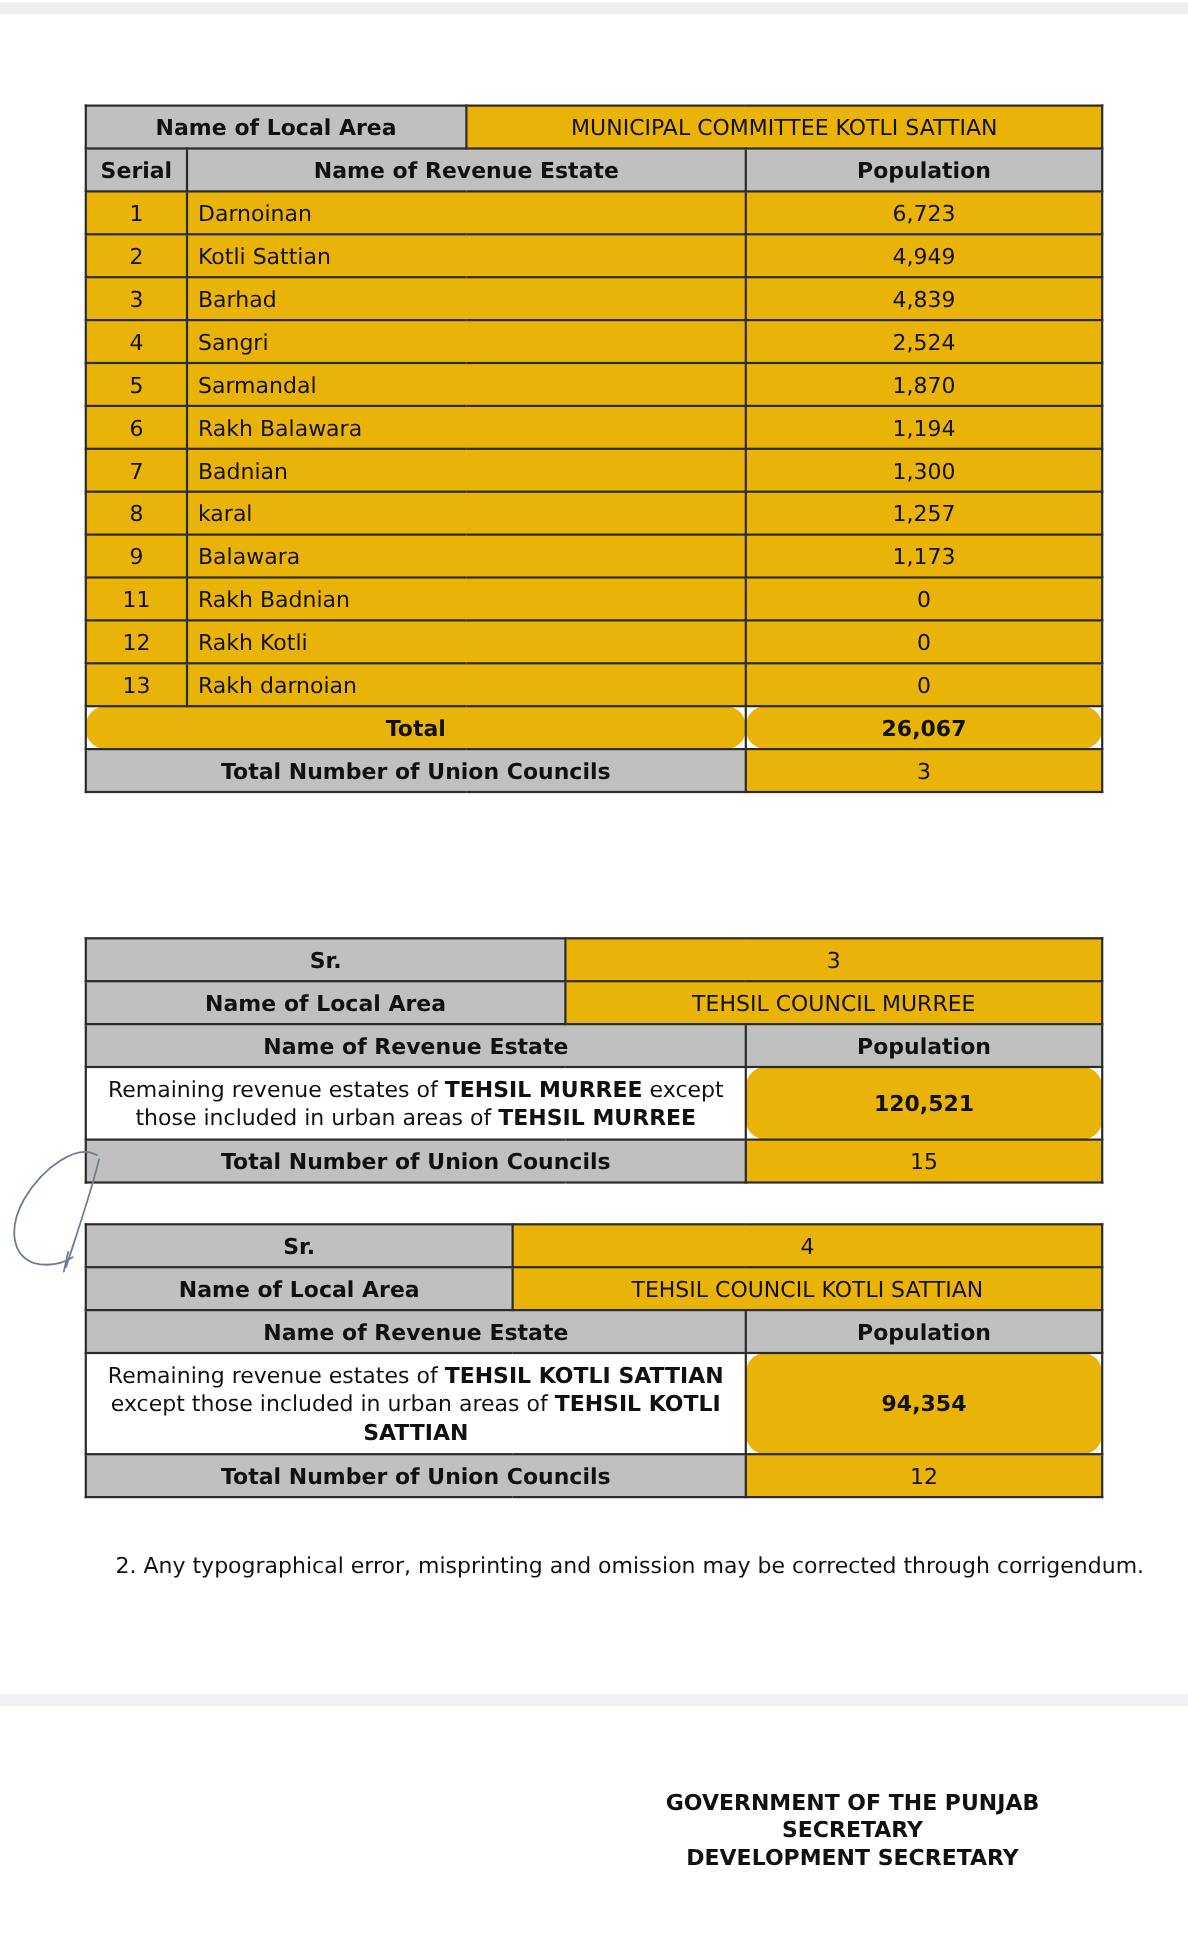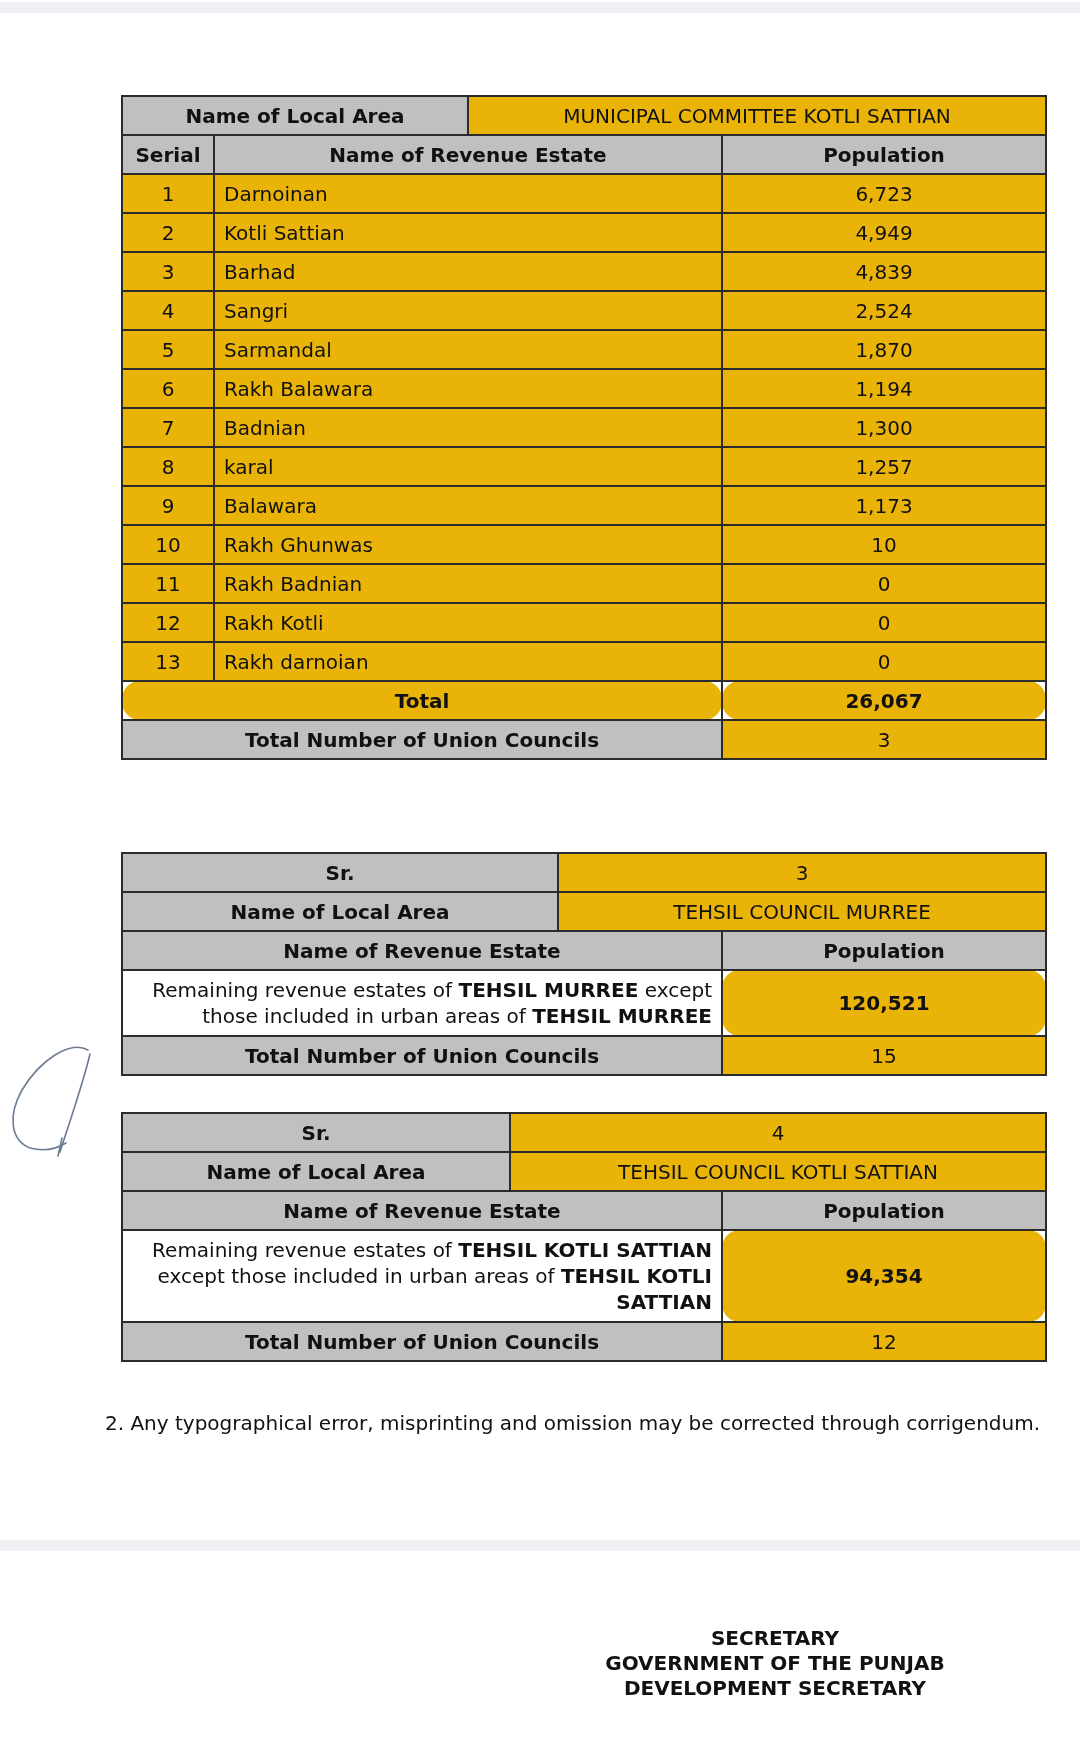--- a/index.html
+++ b/index.html
@@ -24,21 +24,20 @@
     .band-top { top: 2px; height: 11px; }
     .band-mid { top: 1540px; height: 11px; }
 
     table.doc {
       position: absolute;
       left: 77px;
       width: 924px;
       border-collapse: collapse;
       table-layout: fixed;
       font-size: 20px;
-      margin-left: 44px;
     }
     table.doc td {
       border: 2px solid #2b2b2b;
       padding: 0 9px;
       height: 39px;
       box-sizing: border-box;
       vertical-align: middle;
     }
     .hdr {
       background: #c0c0c0;
@@ -50,21 +49,21 @@
       text-align: center;
     }
     .left { text-align: left; }
     .bold { font-weight: bold; border-radius: 18px; }
 
     #t1 { top: 95px; }
     #t2 { top: 852px; }
     #t3 { top: 1112px; }
 
     .desc {
-      text-align: right;
+      text-align: center;
       line-height: 26px;
       padding-top: 6px !important;
       padding-bottom: 6px !important;
     }
 
     .note {
       position: absolute;
       left: 77px;
       top: 1411px;
       font-size: 20px;
@@ -157,25 +156,20 @@
         <td class="val">8</td>
         <td class="val left" colspan="2">karal</td>
         <td class="val">1,257</td>
       </tr>
       <tr>
         <td class="val">9</td>
         <td class="val left" colspan="2">Balawara</td>
         <td class="val">1,173</td>
       </tr>
       <tr>
-        <td class="val">10</td>
-        <td class="val left" colspan="2">Rakh Ghunwas</td>
-        <td class="val">10</td>
-      </tr>
-      <tr>
         <td class="val">11</td>
         <td class="val left" colspan="2">Rakh Badnian</td>
         <td class="val">0</td>
       </tr>
       <tr>
         <td class="val">12</td>
         <td class="val left" colspan="2">Rakh Kotli</td>
         <td class="val">0</td>
       </tr>
       <tr>
@@ -258,16 +252,16 @@
 
 <svg class="scribble" viewBox="0 0 110 120">
   <path d="M88 10 C 70 0, 40 20, 22 50 C 8 75, 10 100, 30 108 C 45 112, 58 108, 66 103 M90 14 C 84 40, 72 75, 60 112 M62 98 L 58 116" fill="none" stroke="#6b7c93" stroke-width="1.6" stroke-linecap="round"></path>
 </svg>
 
 <div class="note">2. Any typographical error, misprinting and omission may be corrected through corrigendum.</div>
 
 <div class="band band-mid"></div>
 
 <div class="signature">
+  <div>GOVERNMENT OF THE PUNJAB</div>
   <div>SECRETARY</div>
-  <div>GOVERNMENT OF THE PUNJAB</div>
   <div>DEVELOPMENT SECRETARY</div>
 </div>
 
 </body></html>

